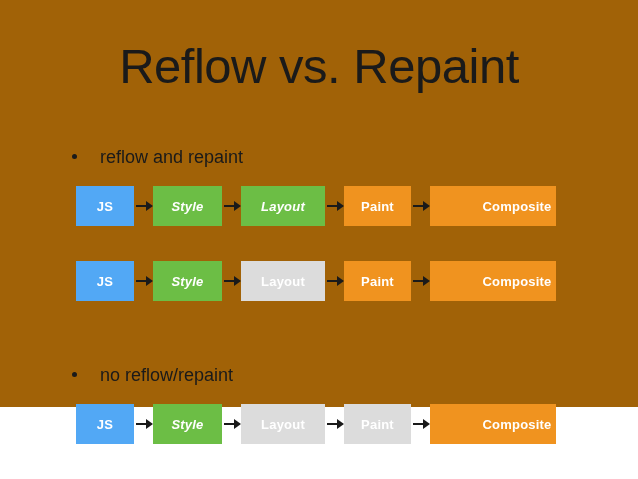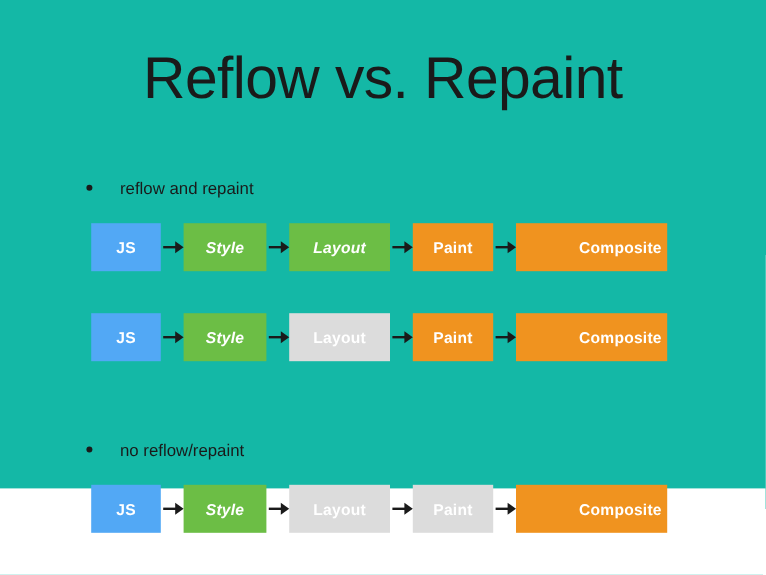--- a/index.html
+++ b/index.html
@@ -12,21 +12,21 @@
     background: #ffffff;
     font-family: "Liberation Sans", sans-serif;
     overflow: hidden;
     position: relative;
   }
 
   #slide {
     position: relative;
     width: 638px;
     height: 407px;
-    background: #14b8a6;
+    background: #a16207;
   }
 
   
   #slide-title {
     position: absolute;
     top: 37px;
     left: 0;
     width: 638px;
     text-align: center;
     font-size: 49px;
@@ -58,21 +58,21 @@
     position: absolute;
     left: 72px;
     top: 14px;
     width: 5px;
     height: 5px;
     border-radius: 50%;
     background: #1a1a1a;
   }
   .bullet-label {
     margin-left: 30px;
-    font-size: 14px;
+    font-size: 18px;
     font-weight: 400;
     color: #1a1a1a;
     line-height: 1;
     white-space: nowrap;
   }
 
   
   .pipeline {
     position: relative;
     margin-top: 12px;

